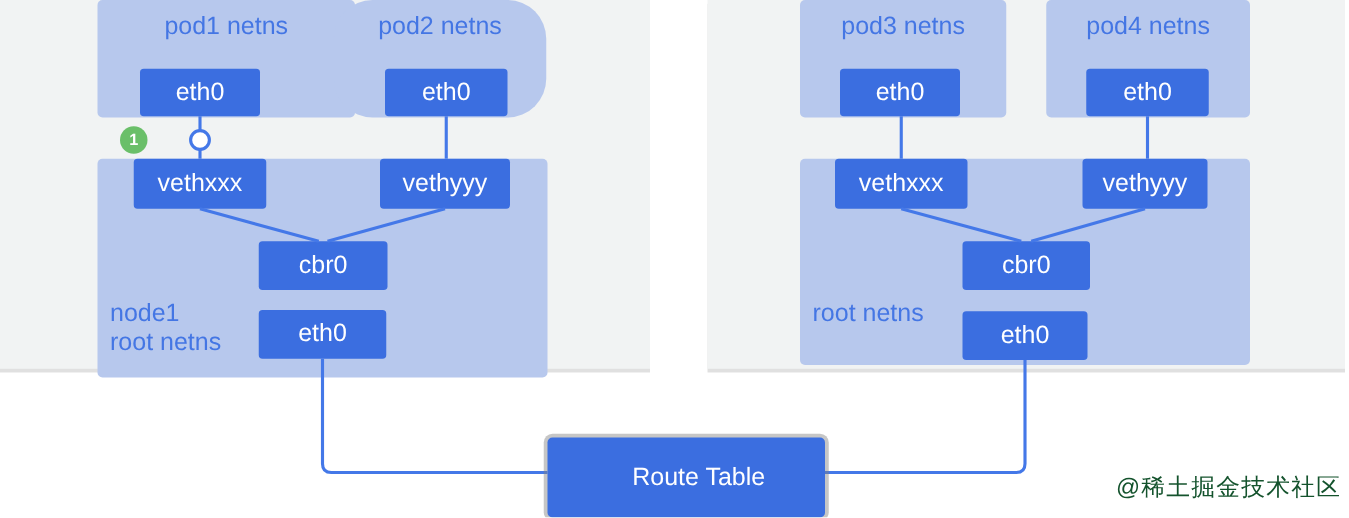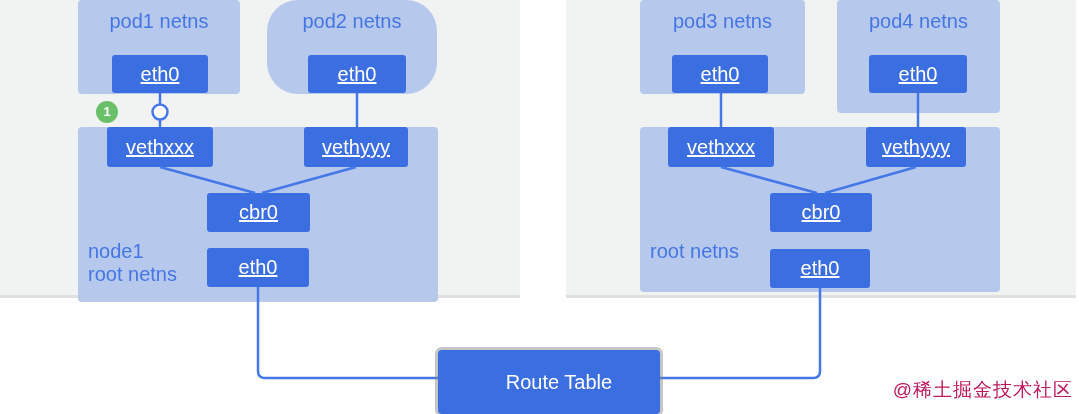--- a/index.html
+++ b/index.html
@@ -16,47 +16,47 @@
   }
   .plabel{
     position:absolute;left:0;right:0;top:10px;text-align:center;
     color:#4476e4;font-size:20px;
   }
   .nlabel{
     position:absolute;color:#4476e4;font-size:20px;line-height:23px;
   }
   .chip{
     position:absolute;background:#3b6ee0;border-radius:3px;color:#ffffff;
-    font-size:20px;text-align:center;text-decoration:underline;
+    font-size:20px;text-align:center;
   }
   .wires{position:absolute;left:0;top:0;pointer-events:none;}
   .badge{
     position:absolute;left:96px;top:101px;width:22px;height:22px;border-radius:50%;
     background:#6abf69;color:#ffffff;font-size:13px;font-weight:bold;
     line-height:22px;text-align:center;
   }
   .rt{
     position:absolute;left:438px;top:350px;width:202px;height:64px;
     background:#3b6ee0;border-radius:4px;color:#ffffff;font-size:20px;
     text-align:center;line-height:64px;
     box-shadow:0 0 0 3px rgba(128,128,128,0.45);
     padding-left:20px;
   }
   .wm{
-    position:absolute;top:377px;right:6px;color:#be185d;font-size:19px;
+    position:absolute;top:377px;right:6px;color:#14532d;font-size:19px;
     letter-spacing:1px;
   }
 </style>
 </head>
 <body>
 
 <div id="canvas">
 
   <section class="card" style="left:0;width:520px;">
-    <div class="lightbox" style="left:78px;top:0;width:162px;height:94px;">
+    <div class="lightbox" style="left:78px;top:0;width:162px;height:94px;padding-left:44px;">
       <div class="plabel">pod1 netns</div>
     </div>
     <div class="lightbox" style="left:267px;top:0;width:170px;height:94px;border-radius:31px;">
       <div class="plabel">pod2 netns</div>
     </div>
     <div class="lightbox" style="left:78px;top:127px;width:360px;height:175px;">
       <div class="nlabel" style="left:10px;top:113px;">
         <div>node1</div>
         <div>root netns</div>
       </div>
@@ -66,21 +66,21 @@
     <div class="chip" style="left:107px;top:127px;width:106px;height:40px;line-height:40px;">vethxxx</div>
     <div class="chip" style="left:304px;top:127px;width:104px;height:40px;line-height:40px;">vethyyy</div>
     <div class="chip" style="left:207px;top:193px;width:103px;height:39px;line-height:39px;">cbr0</div>
     <div class="chip" style="left:207px;top:248px;width:102px;height:39px;line-height:39px;">eth0</div>
   </section>
 
   <section class="card" style="left:566px;width:510px;">
     <div class="lightbox" style="left:74px;top:0;width:165px;height:94px;">
       <div class="plabel">pod3 netns</div>
     </div>
-    <div class="lightbox" style="left:271px;top:0;width:163px;height:113px;">
+    <div class="lightbox" style="left:271px;top:0;width:163px;height:94px;">
       <div class="plabel">pod4 netns</div>
     </div>
     <div class="lightbox" style="left:74px;top:127px;width:360px;height:165px;">
       <div class="nlabel" style="left:10px;top:113px;">
         <div>root netns</div>
       </div>
     </div>
     <div class="chip" style="left:106px;top:55px;width:96px;height:38px;line-height:38px;">eth0</div>
     <div class="chip" style="left:303px;top:55px;width:98px;height:38px;line-height:38px;">eth0</div>
     <div class="chip" style="left:102px;top:127px;width:106px;height:40px;line-height:40px;">vethxxx</div>

